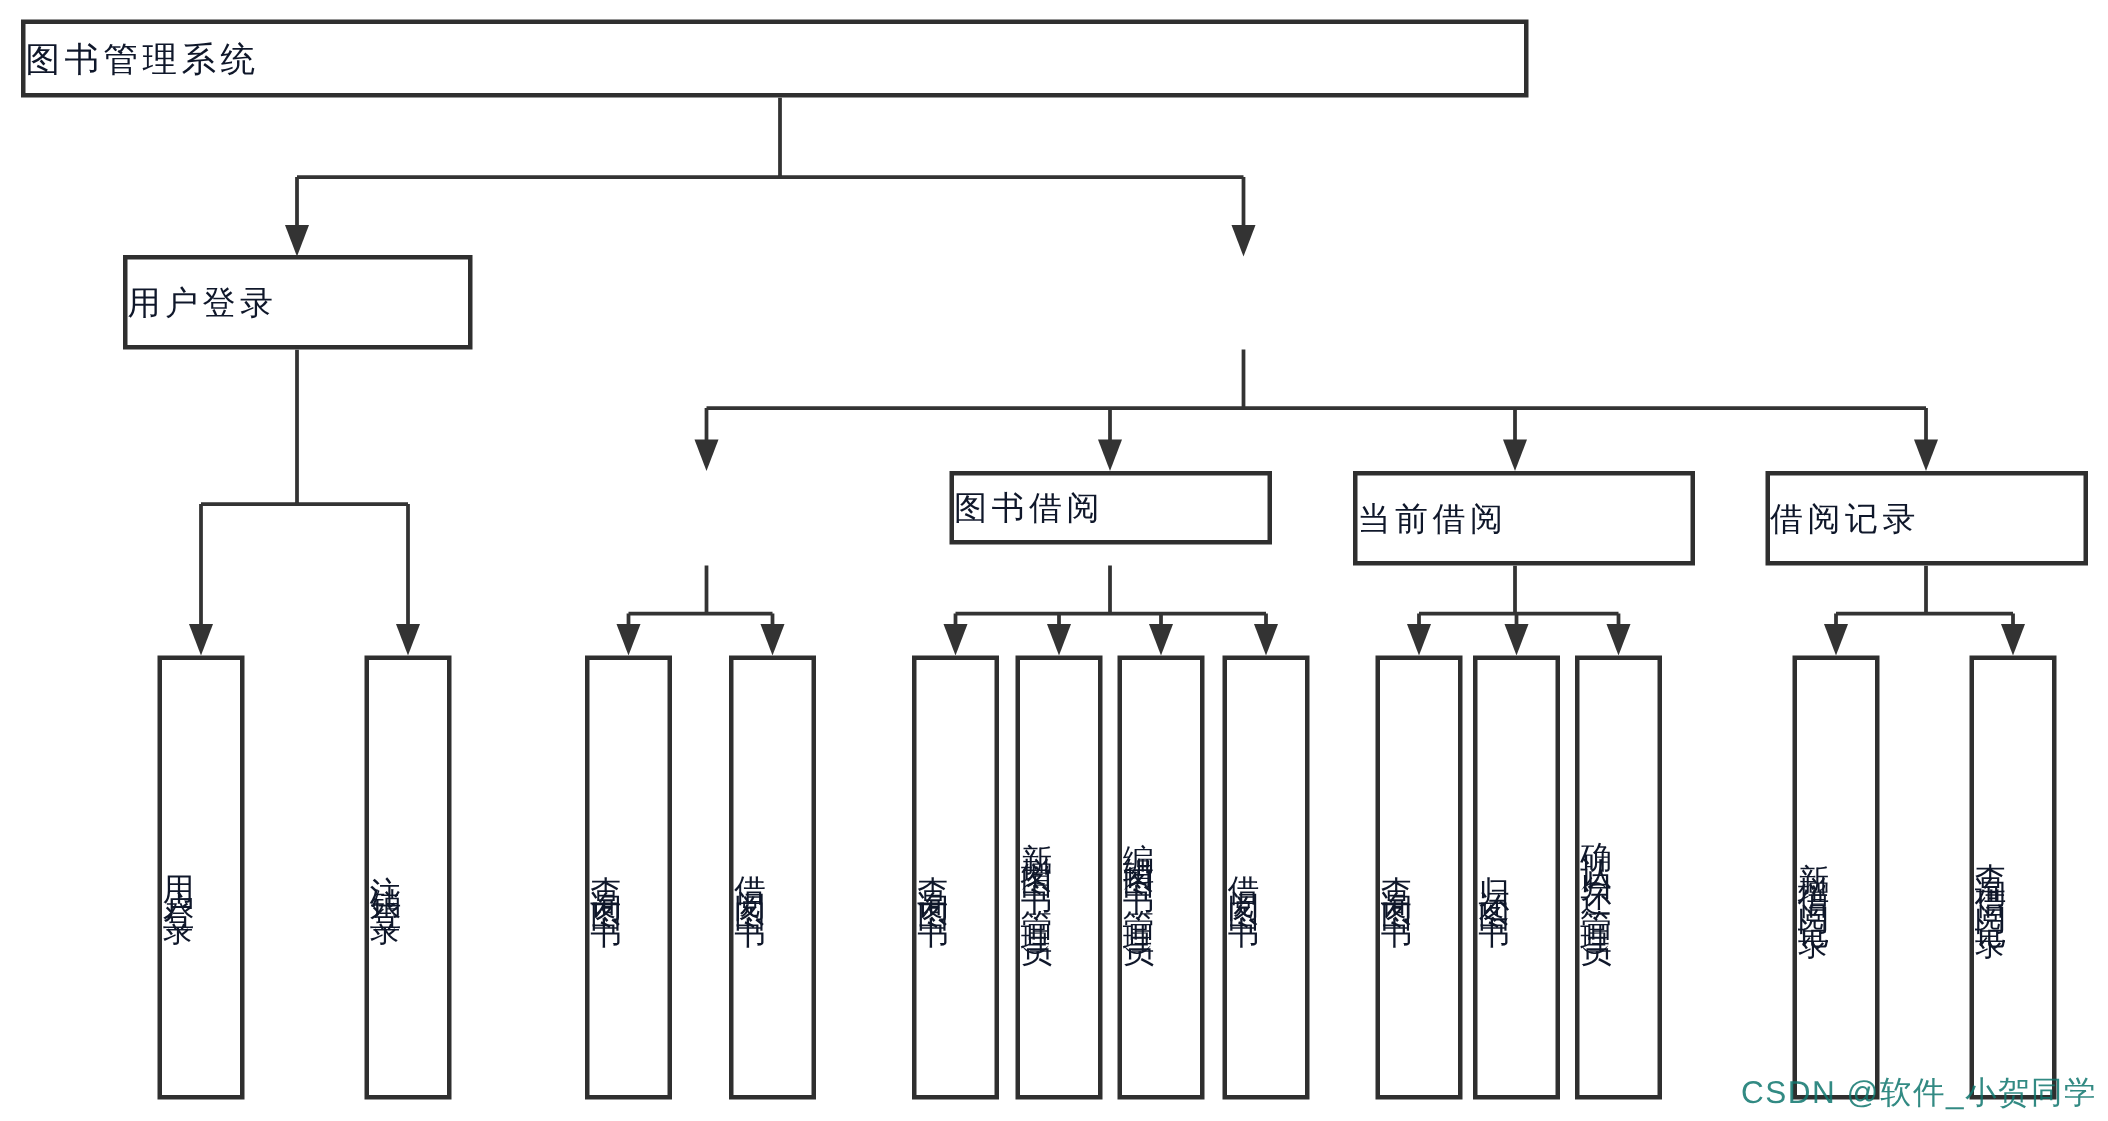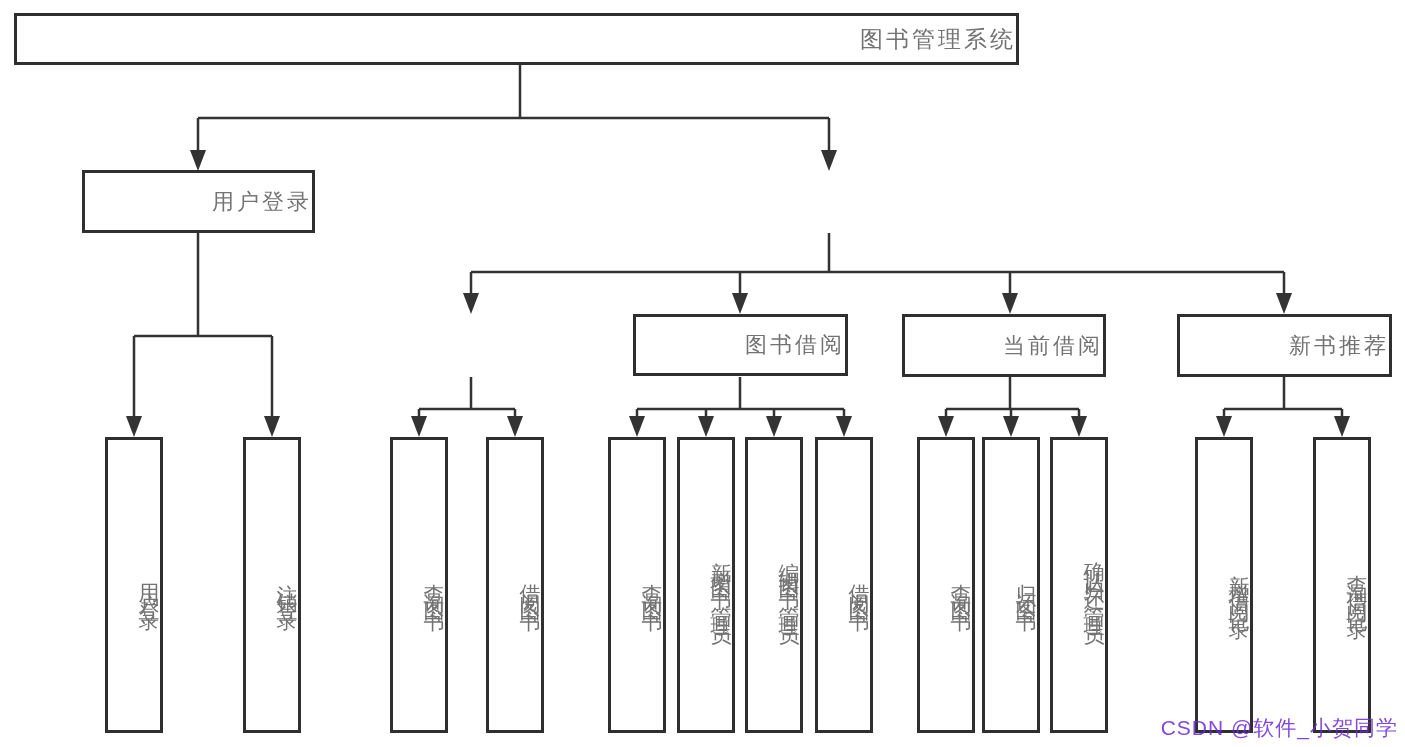--- a/index.html
+++ b/index.html
@@ -22,22 +22,22 @@
     width: 1405px;
     height: 747px;
   }
   .node {
     position: absolute;
     box-sizing: border-box;
     background: #ffffff;
     border: 3px solid #2f2f2f;
     display: flex;
     align-items: center;
-    justify-content: flex-end;
-    color: #737373;
+    justify-content: flex-start;
+    color: #0f172a;
   }
   .node.root {
     left: 14px; top: 13px; width: 1005px; height: 52px;
     font-size: 23px; letter-spacing: 3px;
   }
   .node.branch {
     font-size: 22px; letter-spacing: 3px;
   }
   .node.leaf {
     top: 437px; width: 58px; height: 296px;
@@ -48,21 +48,21 @@
     text-orientation: mixed;
     letter-spacing: 9px;
     line-height: 1;
     white-space: nowrap;
   }
   .watermark {
     position: absolute;
     right: 7px;
     bottom: 5px;
     font-size: 21px;
-    color: #6d28d9;
+    color: #0f766e;
     opacity: 0.85;
     letter-spacing: 1px;
     z-index: 5;
   }
 </style>
 </head>
 <body>
 
 <div class="canvas">
 
@@ -117,28 +117,28 @@
   </svg>
 
   <div class="node root">
     <span>图书管理系统</span>
   </div>
 
   <div class="node branch" style="left:82px; top:170px; width:233px; height:63px;">
     <span>用户登录</span>
   </div>
 
-  <div class="node branch" style="left:633px; top:314px; width:215px; height:62px;">
+  <div class="node branch" style="left:633px; top:314px; width:215px; height:49px;">
     <span>图书借阅</span>
   </div>
-  <div class="node branch" style="left:902px; top:314px; width:204px; height:63px;">
+  <div class="node branch" style="left:902px; top:314px; width:228px; height:63px;">
     <span>当前借阅</span>
   </div>
   <div class="node branch" style="left:1177px; top:314px; width:215px; height:63px;">
-    <span>新书推荐</span>
+    <span>借阅记录</span>
   </div>
 
   <div class="node leaf" style="left:105px;">
     <span class="vtext">用户登录</span>
   </div>
   <div class="node leaf" style="left:243px;">
     <span class="vtext">注销登录</span>
   </div>
   <div class="node leaf" style="left:390px;">
     <span class="vtext">查询图书</span>

